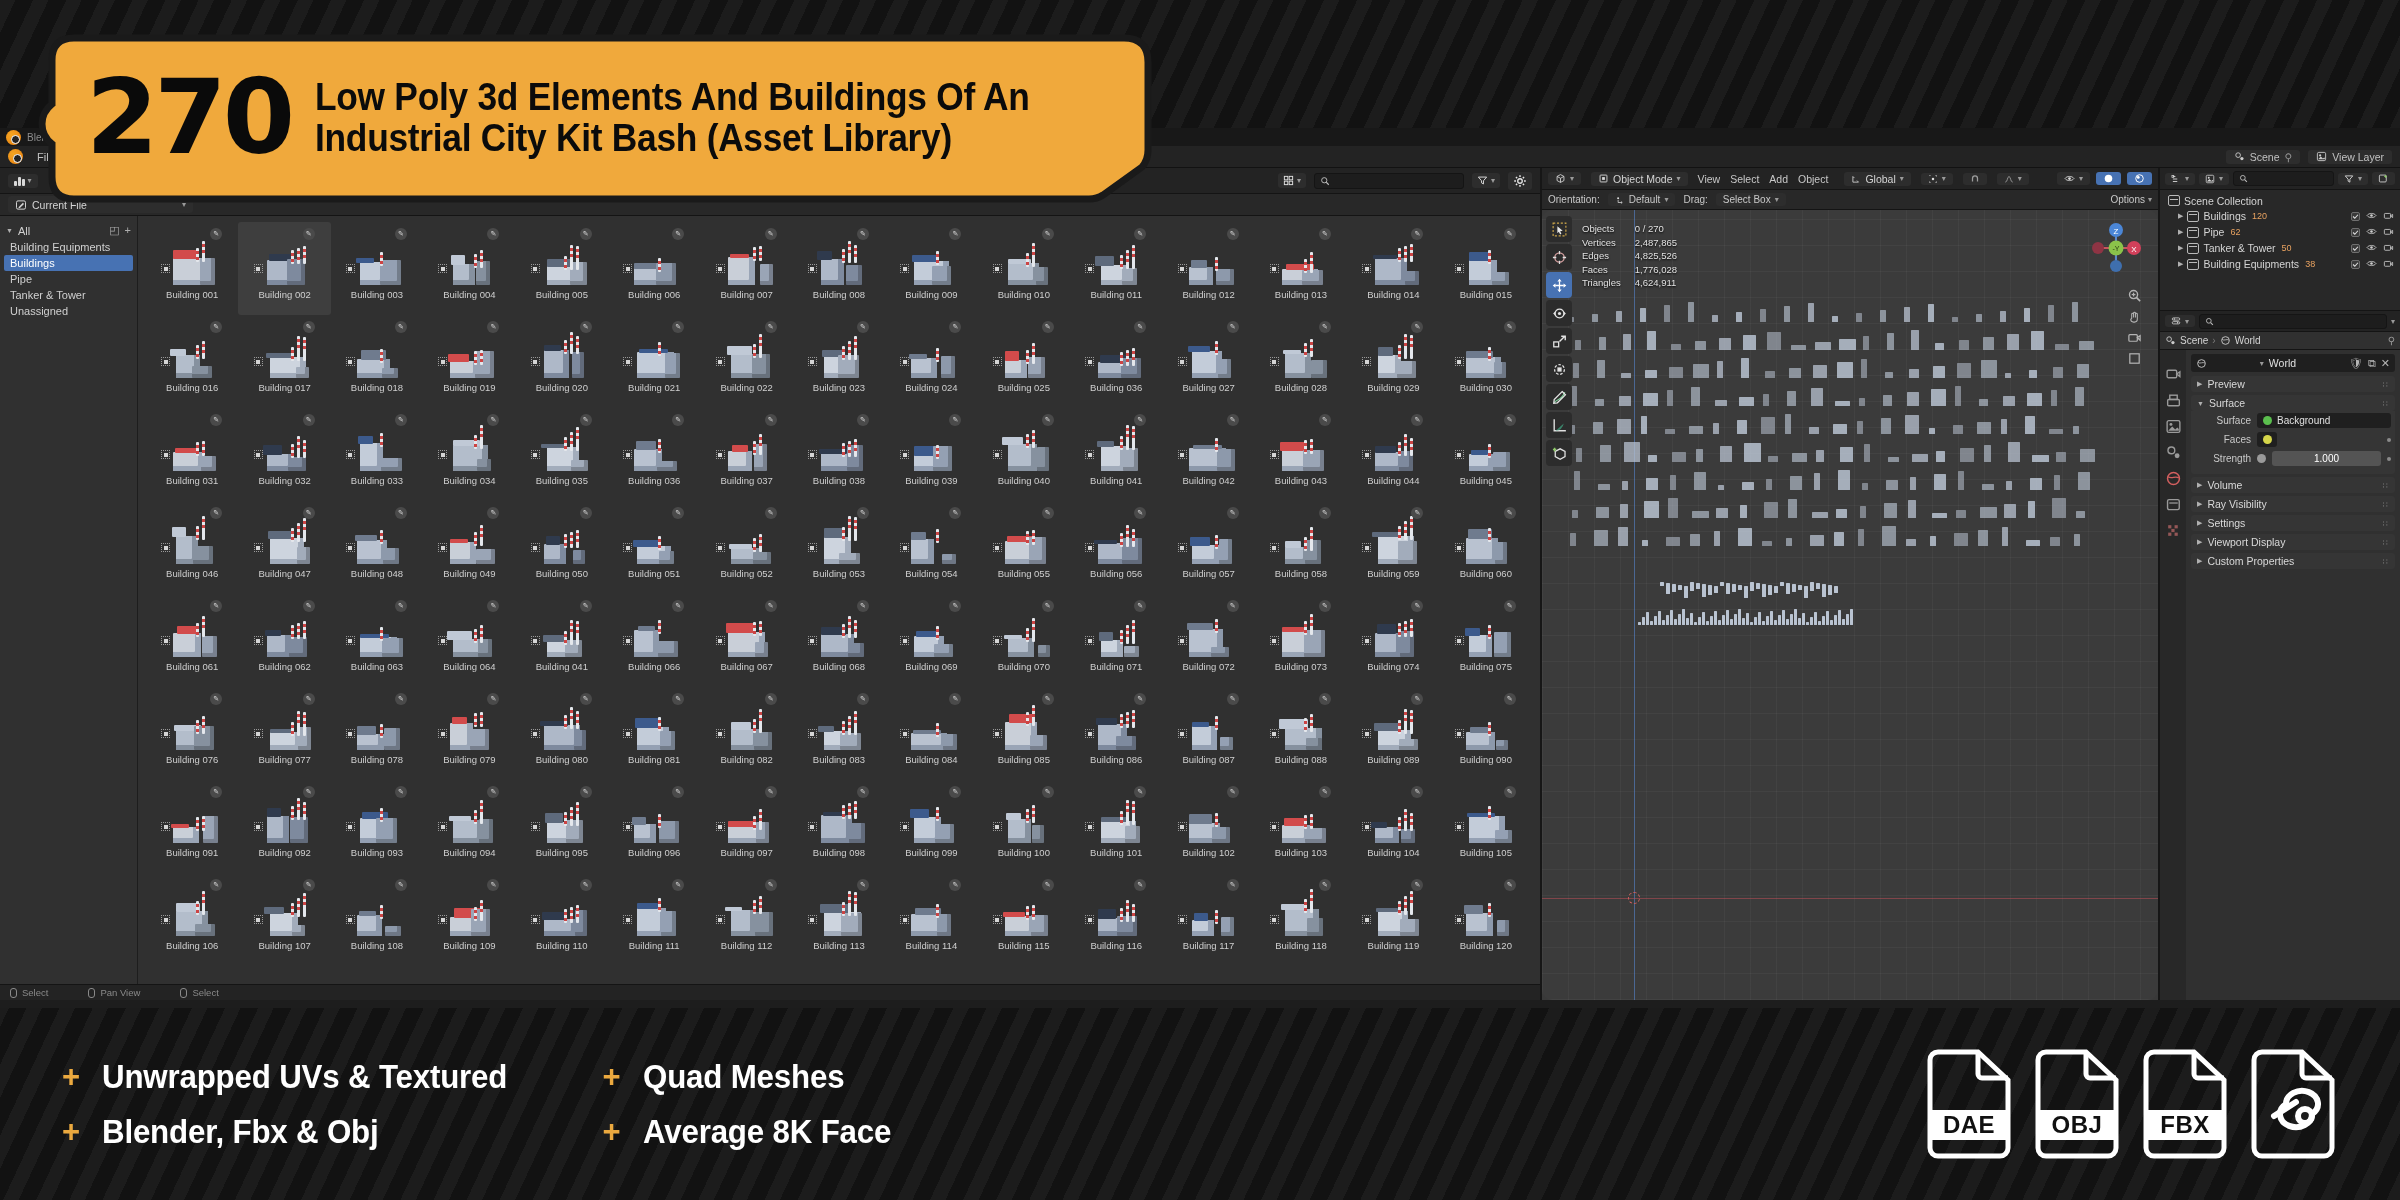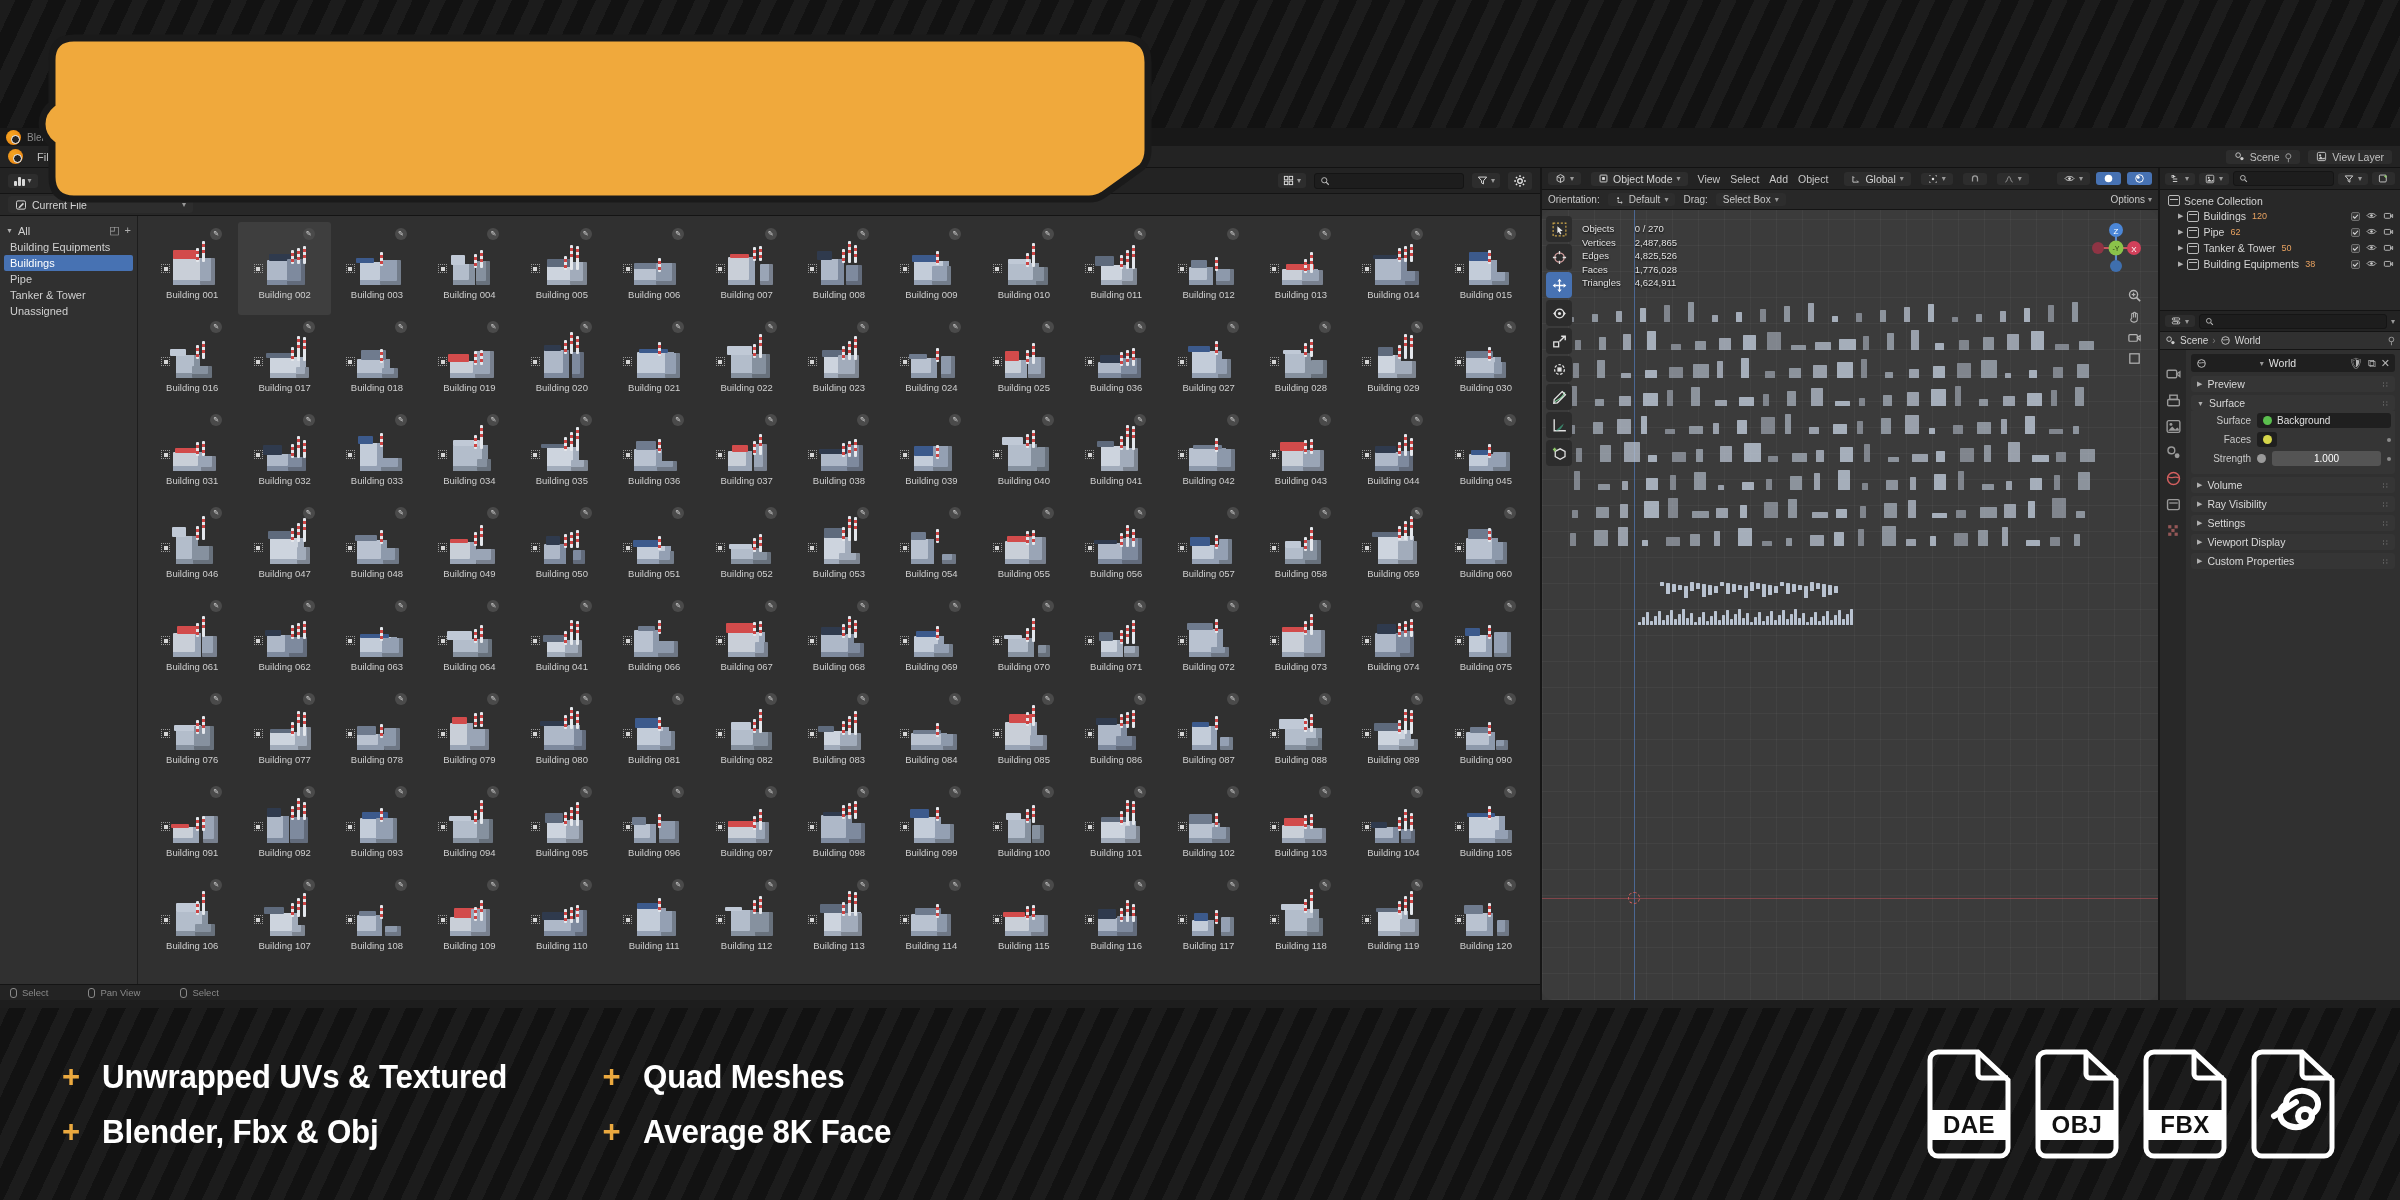--- a/index.html
+++ b/index.html
@@ -3115,20 +3115,25 @@
     </div>
 
   </div>
 </div>
 
 <div class="callout">
   <svg viewBox="0 0 1132 172" preserveAspectRatio="none">
     <path d="M14 28 Q14 6 36 6 H1086 Q1110 6 1110 30 V118 Q1110 128 1104 135 L1065 163 Q1059 167 1051 167 H36 Q14 167 14 145 V112 Q4 104 4 92 Q4 80 14 72 Z" fill="#f0a93c" stroke="#1a1a1a" stroke-width="7"></path>
   </svg>
   <div class="inner">
+    <div class="big-num">270</div>
+    <div>
+      <div class="headline">Low Poly 3d Elements And Buildings Of An</div>
+      <div class="headline">Industrial City Kit Bash (Asset Library)</div>
+    </div>
   </div>
 </div>
 
 <div class="features">
   <div class="feat-col">
     <div class="feat">
       <span class="plus">+</span>
       <span class="feat-txt">Unwrapped UVs &amp; Textured</span>
     </div>
     <div class="feat">

